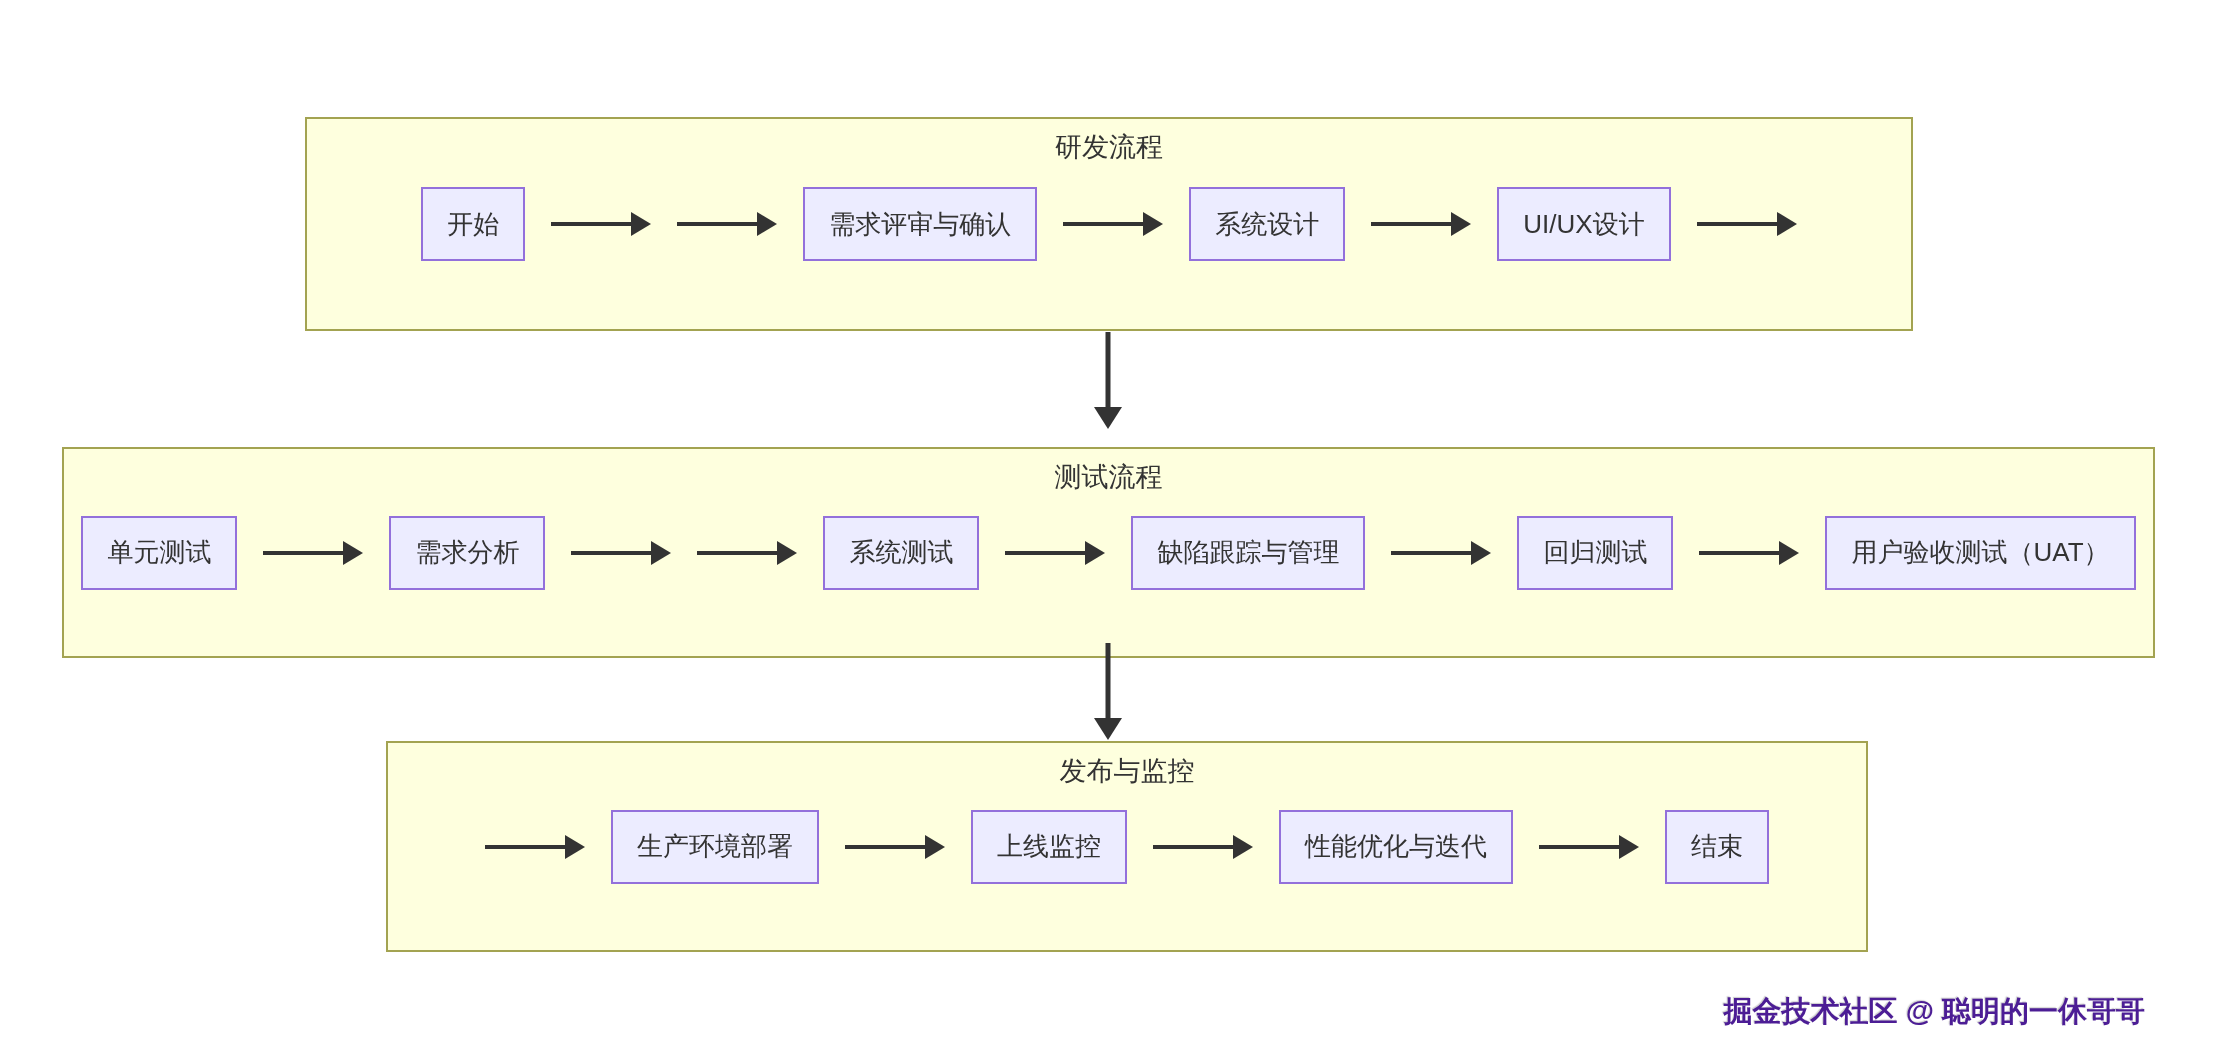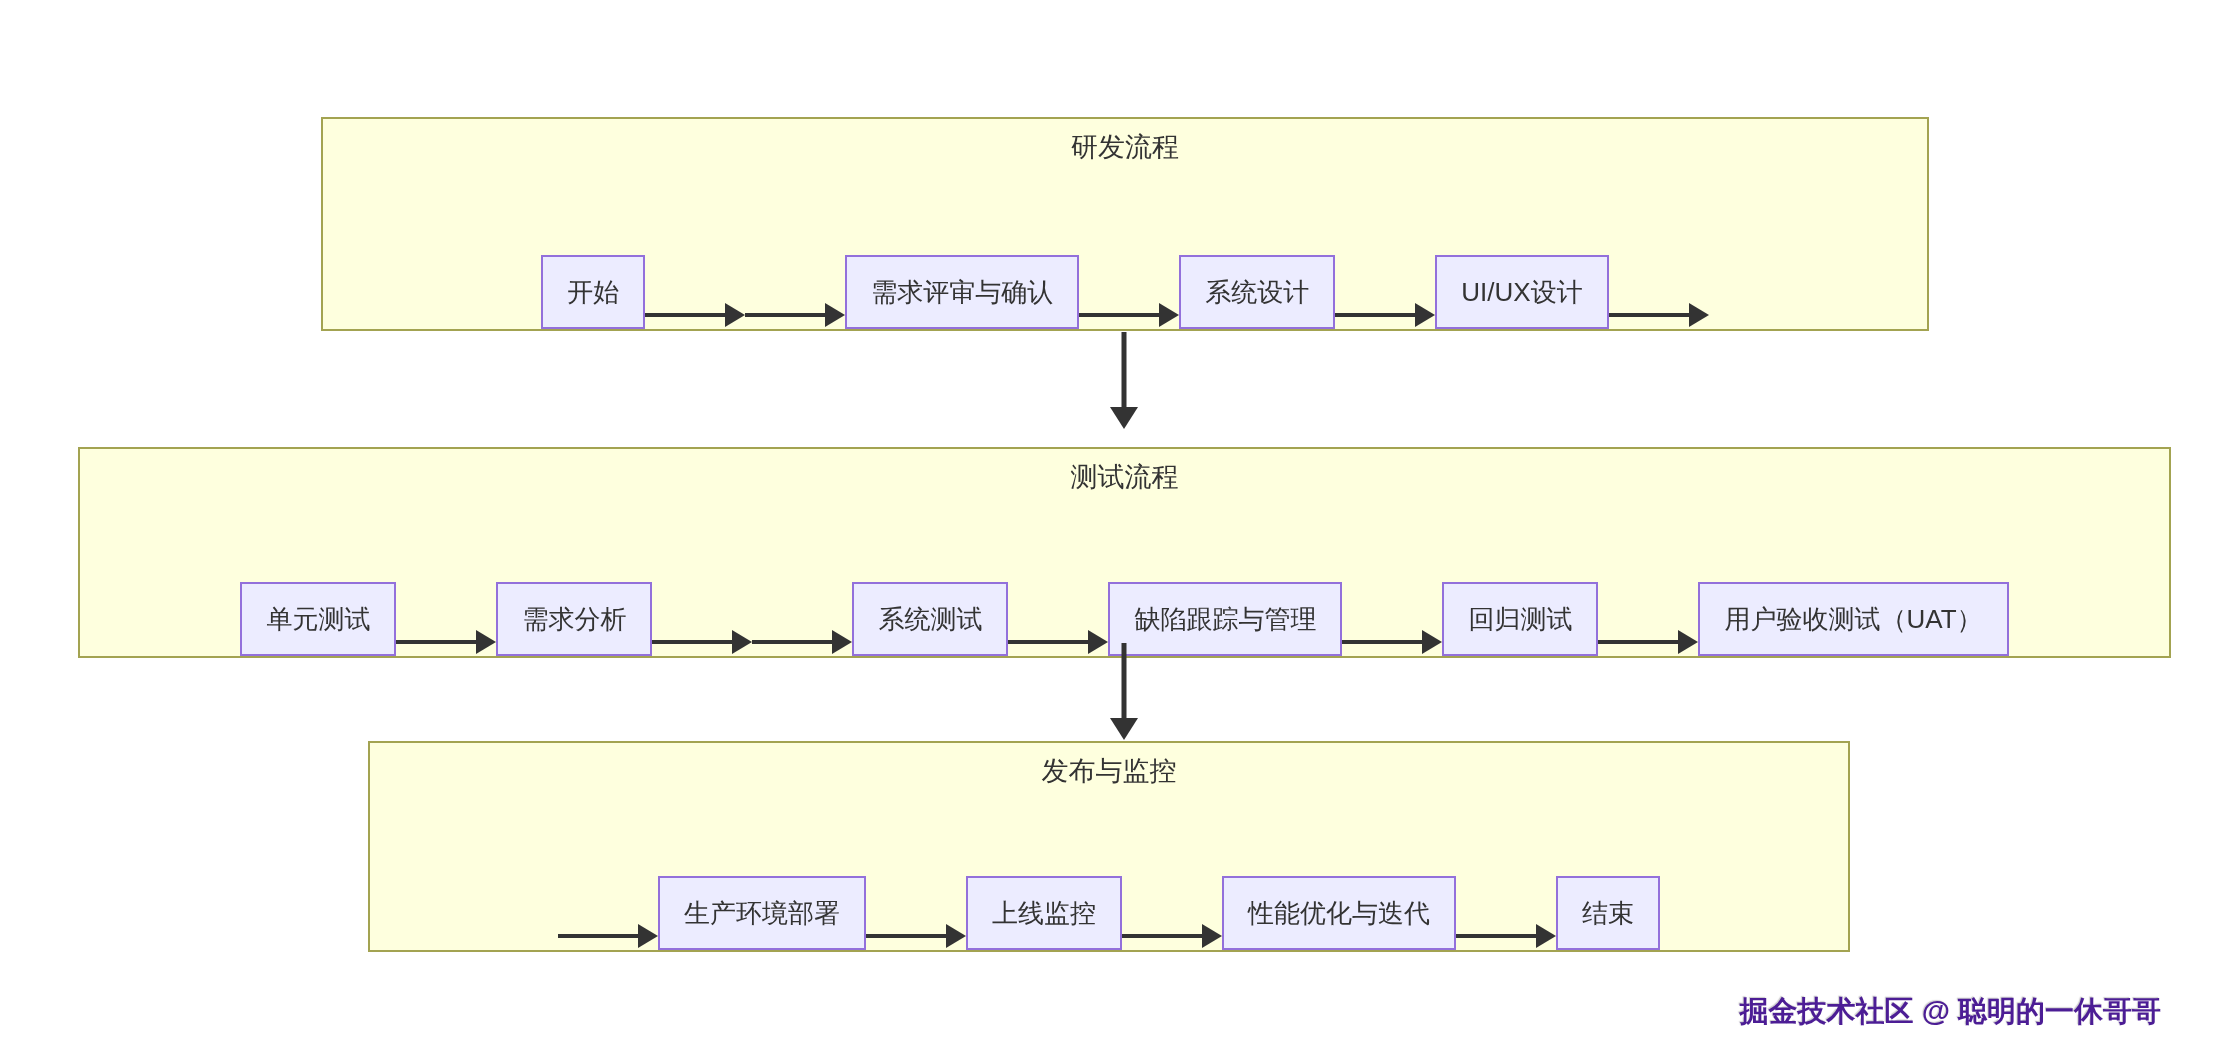--- a/index.html
+++ b/index.html
@@ -7,21 +7,20 @@
     padding: 0;
     background: #ffffff;
     font-family: "Liberation Sans", "DejaVu Sans", sans-serif;
   }
   .canvas {
     position: relative;
     width: 2155px;
     height: 1053px;
     background: #ffffff;
     overflow: hidden;
-    margin-left: 16px;
   }
   
   .cluster {
     position: absolute;
     background: #feffde;
     border: 2px solid #a3a351;
     box-sizing: border-box;
   }
   .cluster-title {
     position: absolute;
@@ -29,22 +28,23 @@
     left: 0;
     right: 0;
     text-align: center;
     font-size: 27px;
     color: #333333;
   }
   .node-row {
     position: absolute;
     inset: 0;
     display: flex;
-    align-items: flex-end;
+    align-items: center;
     justify-content: center;
+    gap: 26px;
   }
   
   .node {
     flex: 0 0 auto;
     display: flex;
     align-items: center;
     justify-content: center;
     height: 74px;
     padding: 0 24px;
     box-sizing: border-box;
@@ -118,21 +118,21 @@
     top: 992px;
     font-size: 29px;
     font-weight: bold;
     color: #4c1d95;
     text-shadow: 2px 2px 1px rgba(255,255,255,0.95), -1px -1px 1px rgba(110,110,110,0.35);
     white-space: nowrap;
   }
   
   #cluster-dev     { left: 305px; top: 117px; width: 1608px; height: 214px; }
   #cluster-test    { left: 62px;  top: 447px; width: 2093px; height: 211px; }
-  #cluster-release { left: 352px; top: 741px; width: 1482px; height: 211px; }
+  #cluster-release { left: 386px; top: 741px; width: 1482px; height: 211px; }
   #varrow-1 { left: 1108px; top: 332px; height: 97px; }
   #varrow-2 { left: 1108px; top: 643px; height: 97px; }
 </style>
 </head>
 <body>
 
 <div class="canvas">
 
   <section class="cluster" id="cluster-dev">
     <div class="cluster-title">研发流程</div>

